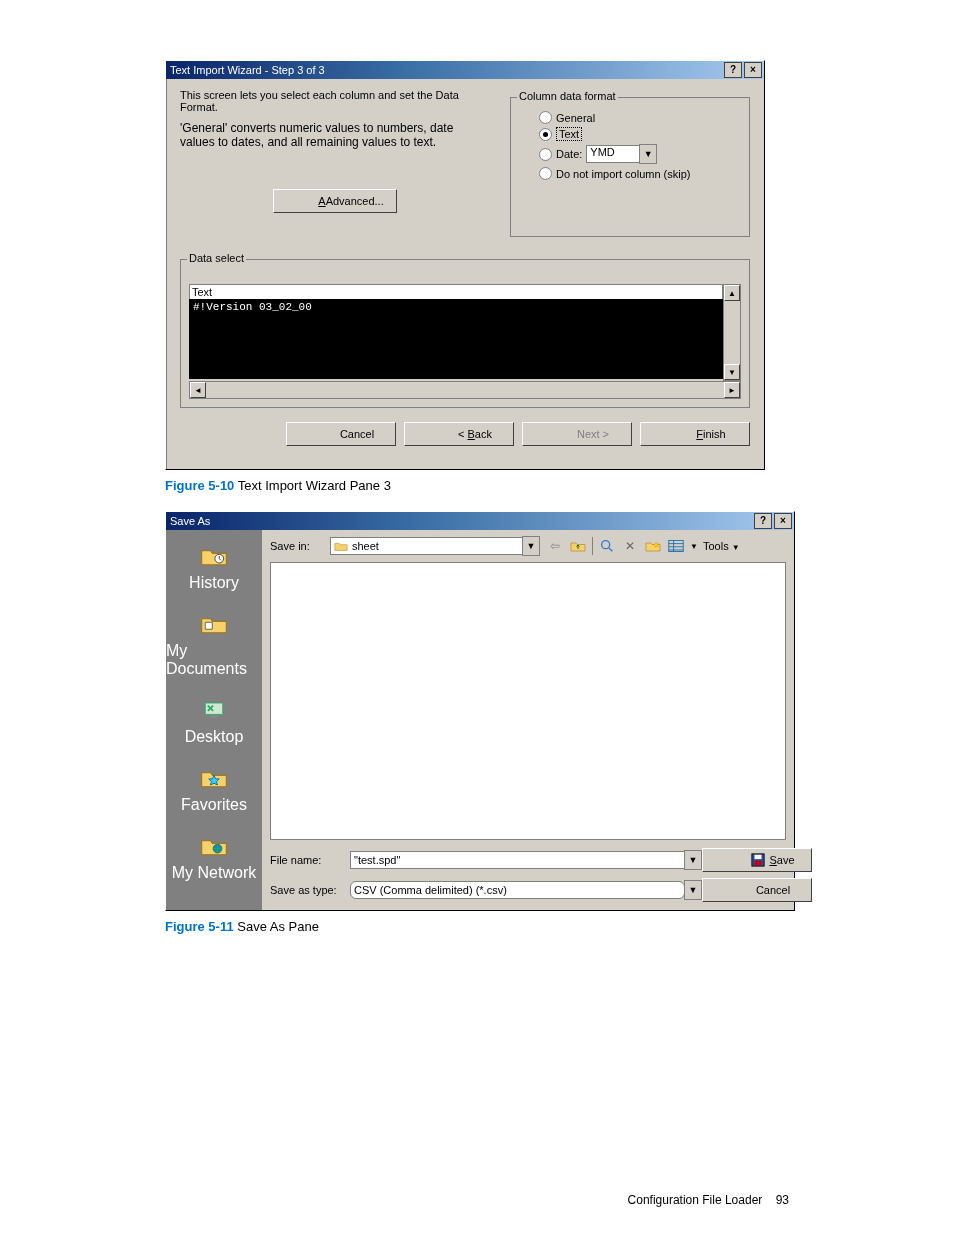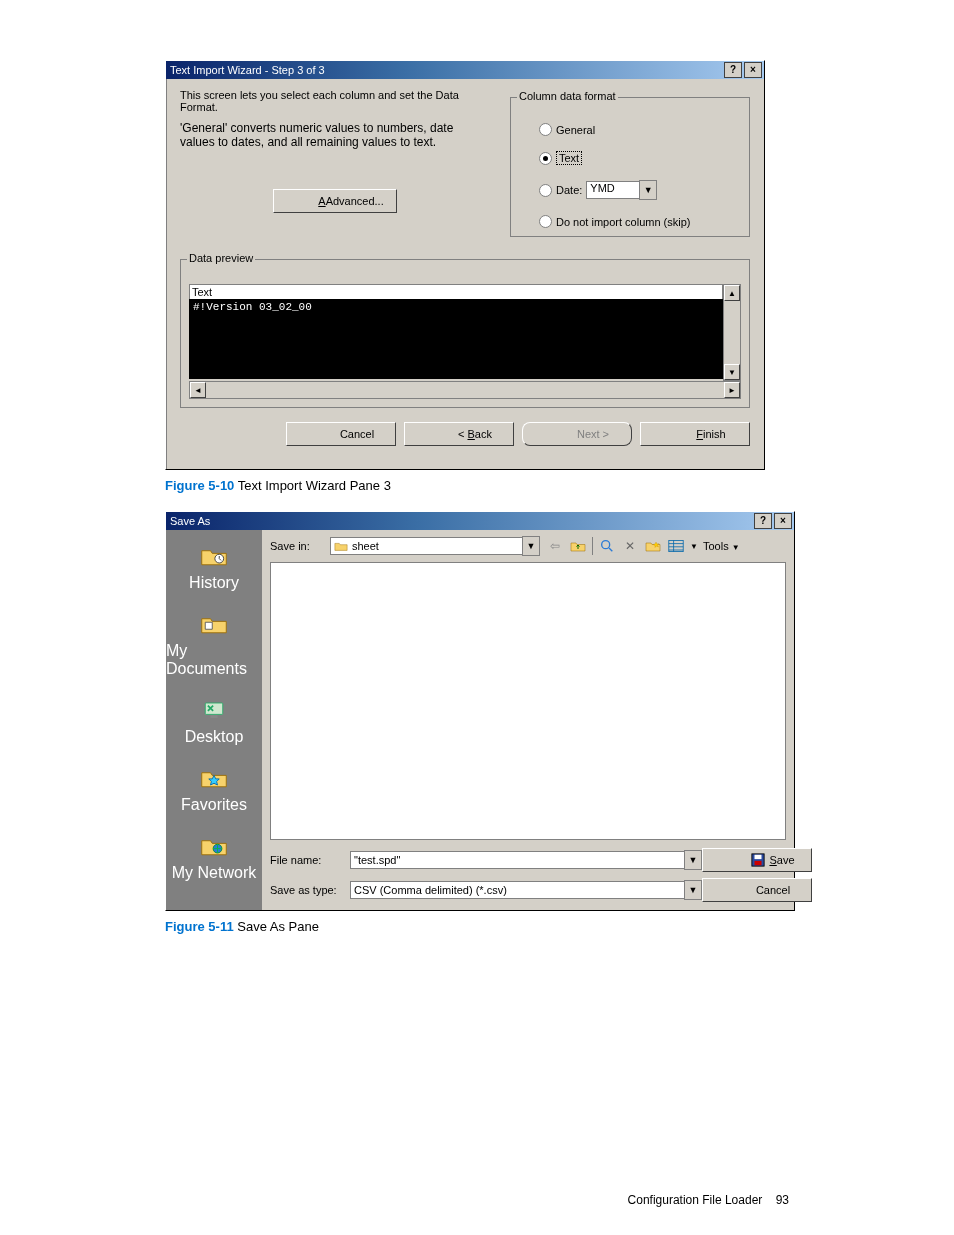--- a/index.html
+++ b/index.html
@@ -55,21 +55,21 @@
   }
   .groupbox-title {
     position: absolute;
     top: -8px; left: 6px;
     background: #d4d0c8;
     padding: 0 2px;
     font-size: 11px;
   }
   .radio-row {
     display: flex; align-items: center; gap: 4px;
-    font-size: 11px; margin: 15px 0;
+    font-size: 11px; margin: 3px 0;
   }
   .radio-dot {
     width: 11px; height: 11px; border-radius: 50%;
     border: 1px solid #808080; background: #fff;
     display: inline-flex; align-items: center; justify-content: center;
   }
   .radio-dot.selected::after {
     content: ""; width: 5px; height: 5px; background: #000; border-radius:50%;
   }
   .txtfield {
@@ -87,21 +87,21 @@
     font-size: 9px;
   }
   .btn {
     background: #d4d0c8;
     border: 1px solid #404040;
     border-top-color: #fff; border-left-color: #fff;
     height: 22px; min-width: 76px;
     font-size: 11px;
     display:inline-flex; align-items:center; justify-content:center;padding-left:32px;
   }
-  .btn.disabled { color: #808080; border-radius: 8px; }
+  .btn.disabled { color: #808080; }
   .btn .ul { text-decoration: underline; }
   .preview-pane {
     background: #000; color: #fff;
     font-family: "Courier New", monospace; font-size: 11px;
     height: 80px; padding: 2px 4px; box-sizing: border-box;
     overflow: hidden;
   }
   .preview-head {
     background: #fff; color: #000;
     height: 14px; font-size: 11px;
@@ -236,21 +236,21 @@
             <div class="radio-row">
               <span class="radio-dot"></span>
               <span>Do not <span class="ul">i</span>mport column (skip)</span>
 
             </div>
           </div>
         </div>
       </div>
 
       <div class="groupbox" style="margin-top:22px;">
-        <span class="groupbox-title">Data preview</span>
+        <span class="groupbox-title">Data select</span>
 
         <div style="display:flex; margin-top:14px;">
 
           <div style="flex:1;">
             <div class="preview-head">Text</div>
             <div class="preview-pane">
               <div>#!Version 03_02_00</div>
             </div>
           </div>
 
@@ -410,21 +410,21 @@
                 <rect x="1" y="1" width="14" height="14" fill="#2b4aa0" stroke="#000"></rect>
                 <rect x="4" y="2" width="8" height="5" fill="#fff"></rect>
                 <rect x="4" y="9" width="8" height="5" fill="#c00"></rect>
               </svg>
             <span><span class="ul">S</span>ave</span>
           </span>
 
           <span>Save as <span class="ul">t</span>ype:</span>
 
           <span class="dd">
-            <span class="txtfield" style="flex:1; display:flex; align-items:center;">CSV (Comma delimited) (*.csv)</span>
+            <span class="txtfield" style="flex:1; display:flex; align-items:center;border-radius:6px;">CSV (Comma delimited) (*.csv)</span>
             <span class="arrow">▼</span>
           </span>
           <span class="btn">
               <span>Cancel</span>
             </span>
         </div>
       </div>
     </div>
   </div>
 

